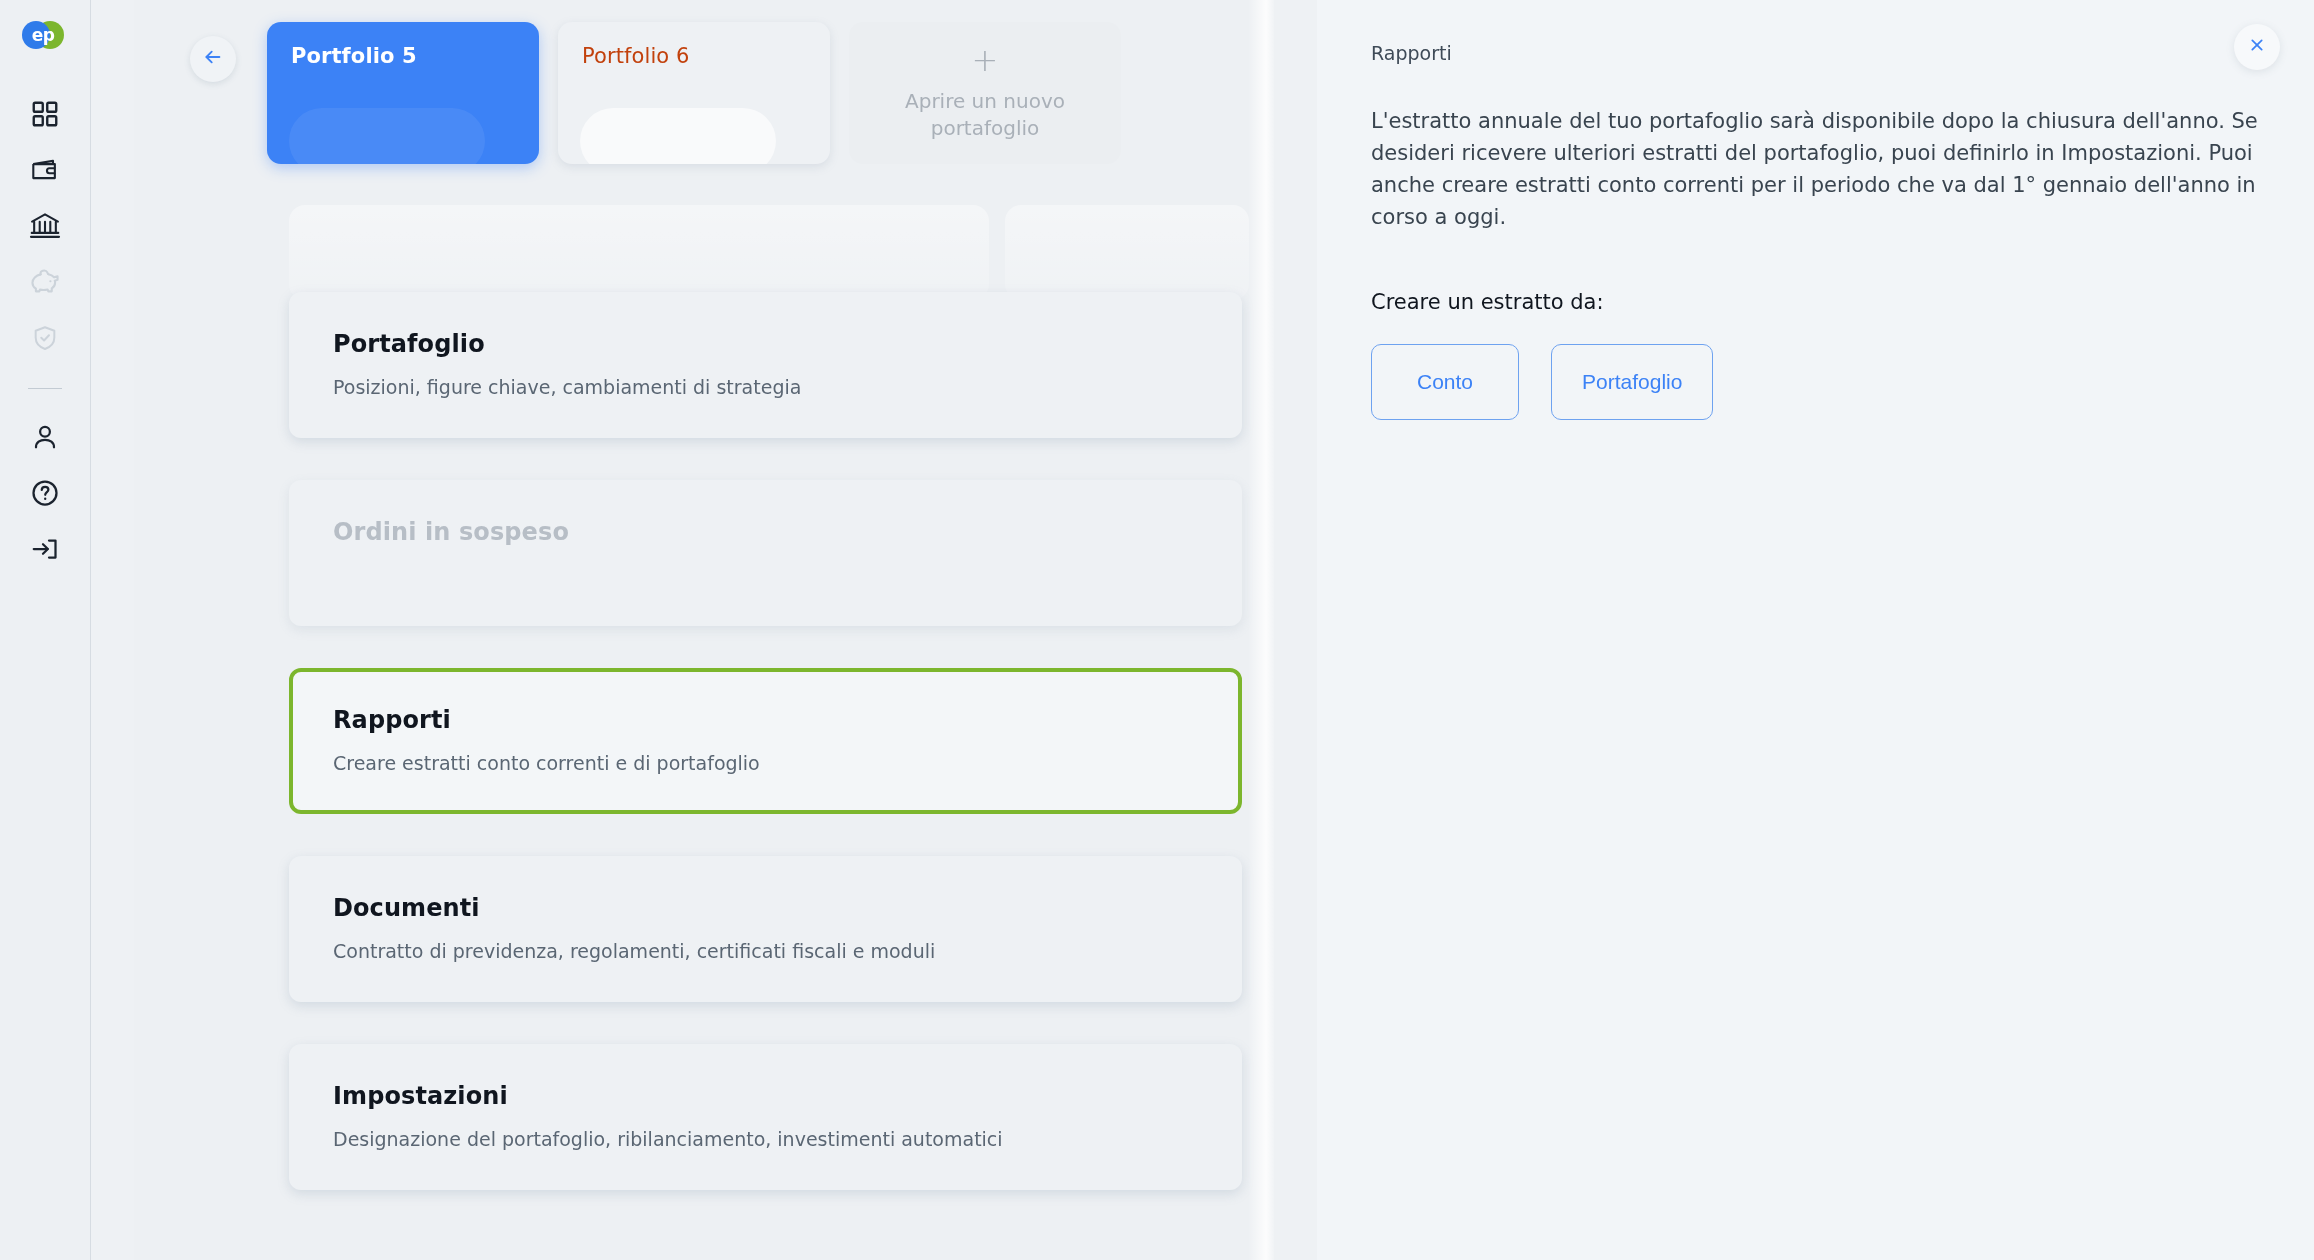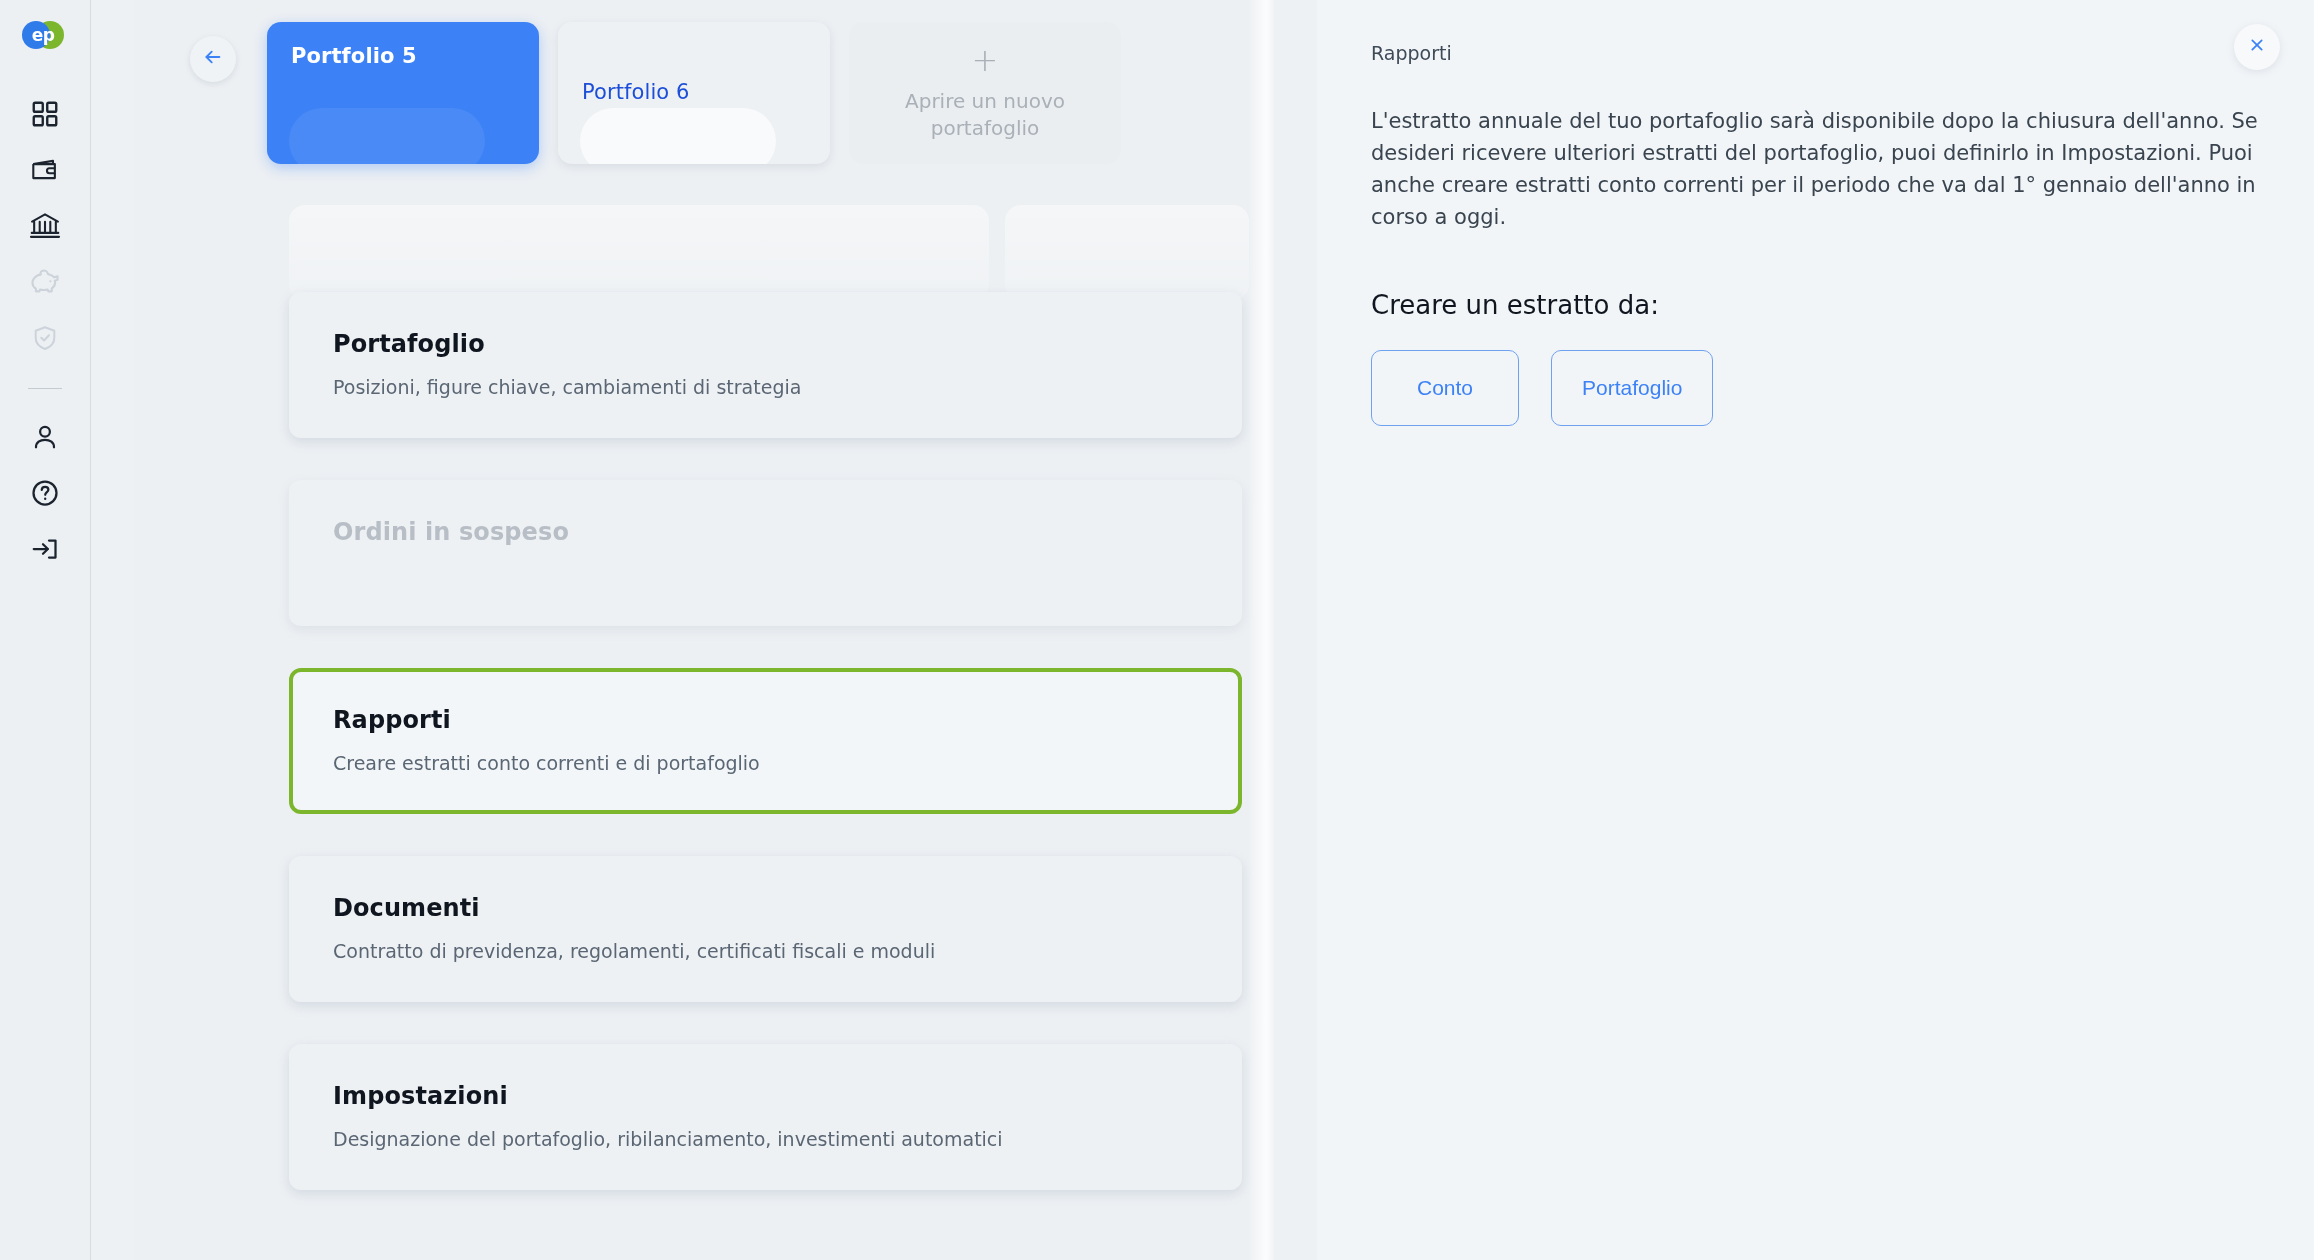--- a/index.html
+++ b/index.html
@@ -153,21 +153,21 @@
     background: #3c82f6;
     box-shadow: 0 4px 14px rgba(60,130,246,0.35);
   }
   .pf-card.active .pf-label { color: #ffffff; }
   .pf-card.active .ghost { background: rgba(255,255,255,0.07); }
 
   .pf-card.inactive {
     background: #eef1f4;
     box-shadow: 0 3px 10px rgba(120,140,160,0.18);
   }
-  .pf-card.inactive .pf-label { color: #1d4ed8; font-weight: 500; margin-top: 36px; }
+  .pf-card.inactive .pf-label { color: #c2410c; font-weight: 500; }
   .pf-card.inactive .ghost { background: rgba(255,255,255,0.62); }
 
   .pf-card.addnew {
     background: #ebeef1;
     box-shadow: none;
     display: flex;
     flex-direction: column;
     align-items: center;
     justify-content: center;
     padding: 0 20px;
@@ -284,21 +284,21 @@
   .rp-body {
     margin-top: 42px;
     max-width: 990px;
     font-size: 21px;
     line-height: 1.52;
     color: #39444f;
   }
 
   .rp-subhead {
     margin-top: 56px;
-    font-size: 26px;
+    font-size: 21px;
     color: #10161f;
     font-weight: 400;
   }
 
   .rp-buttons {
     margin-top: 30px;
     display: flex;
     gap: 32px;
   }
   .rp-btn {

